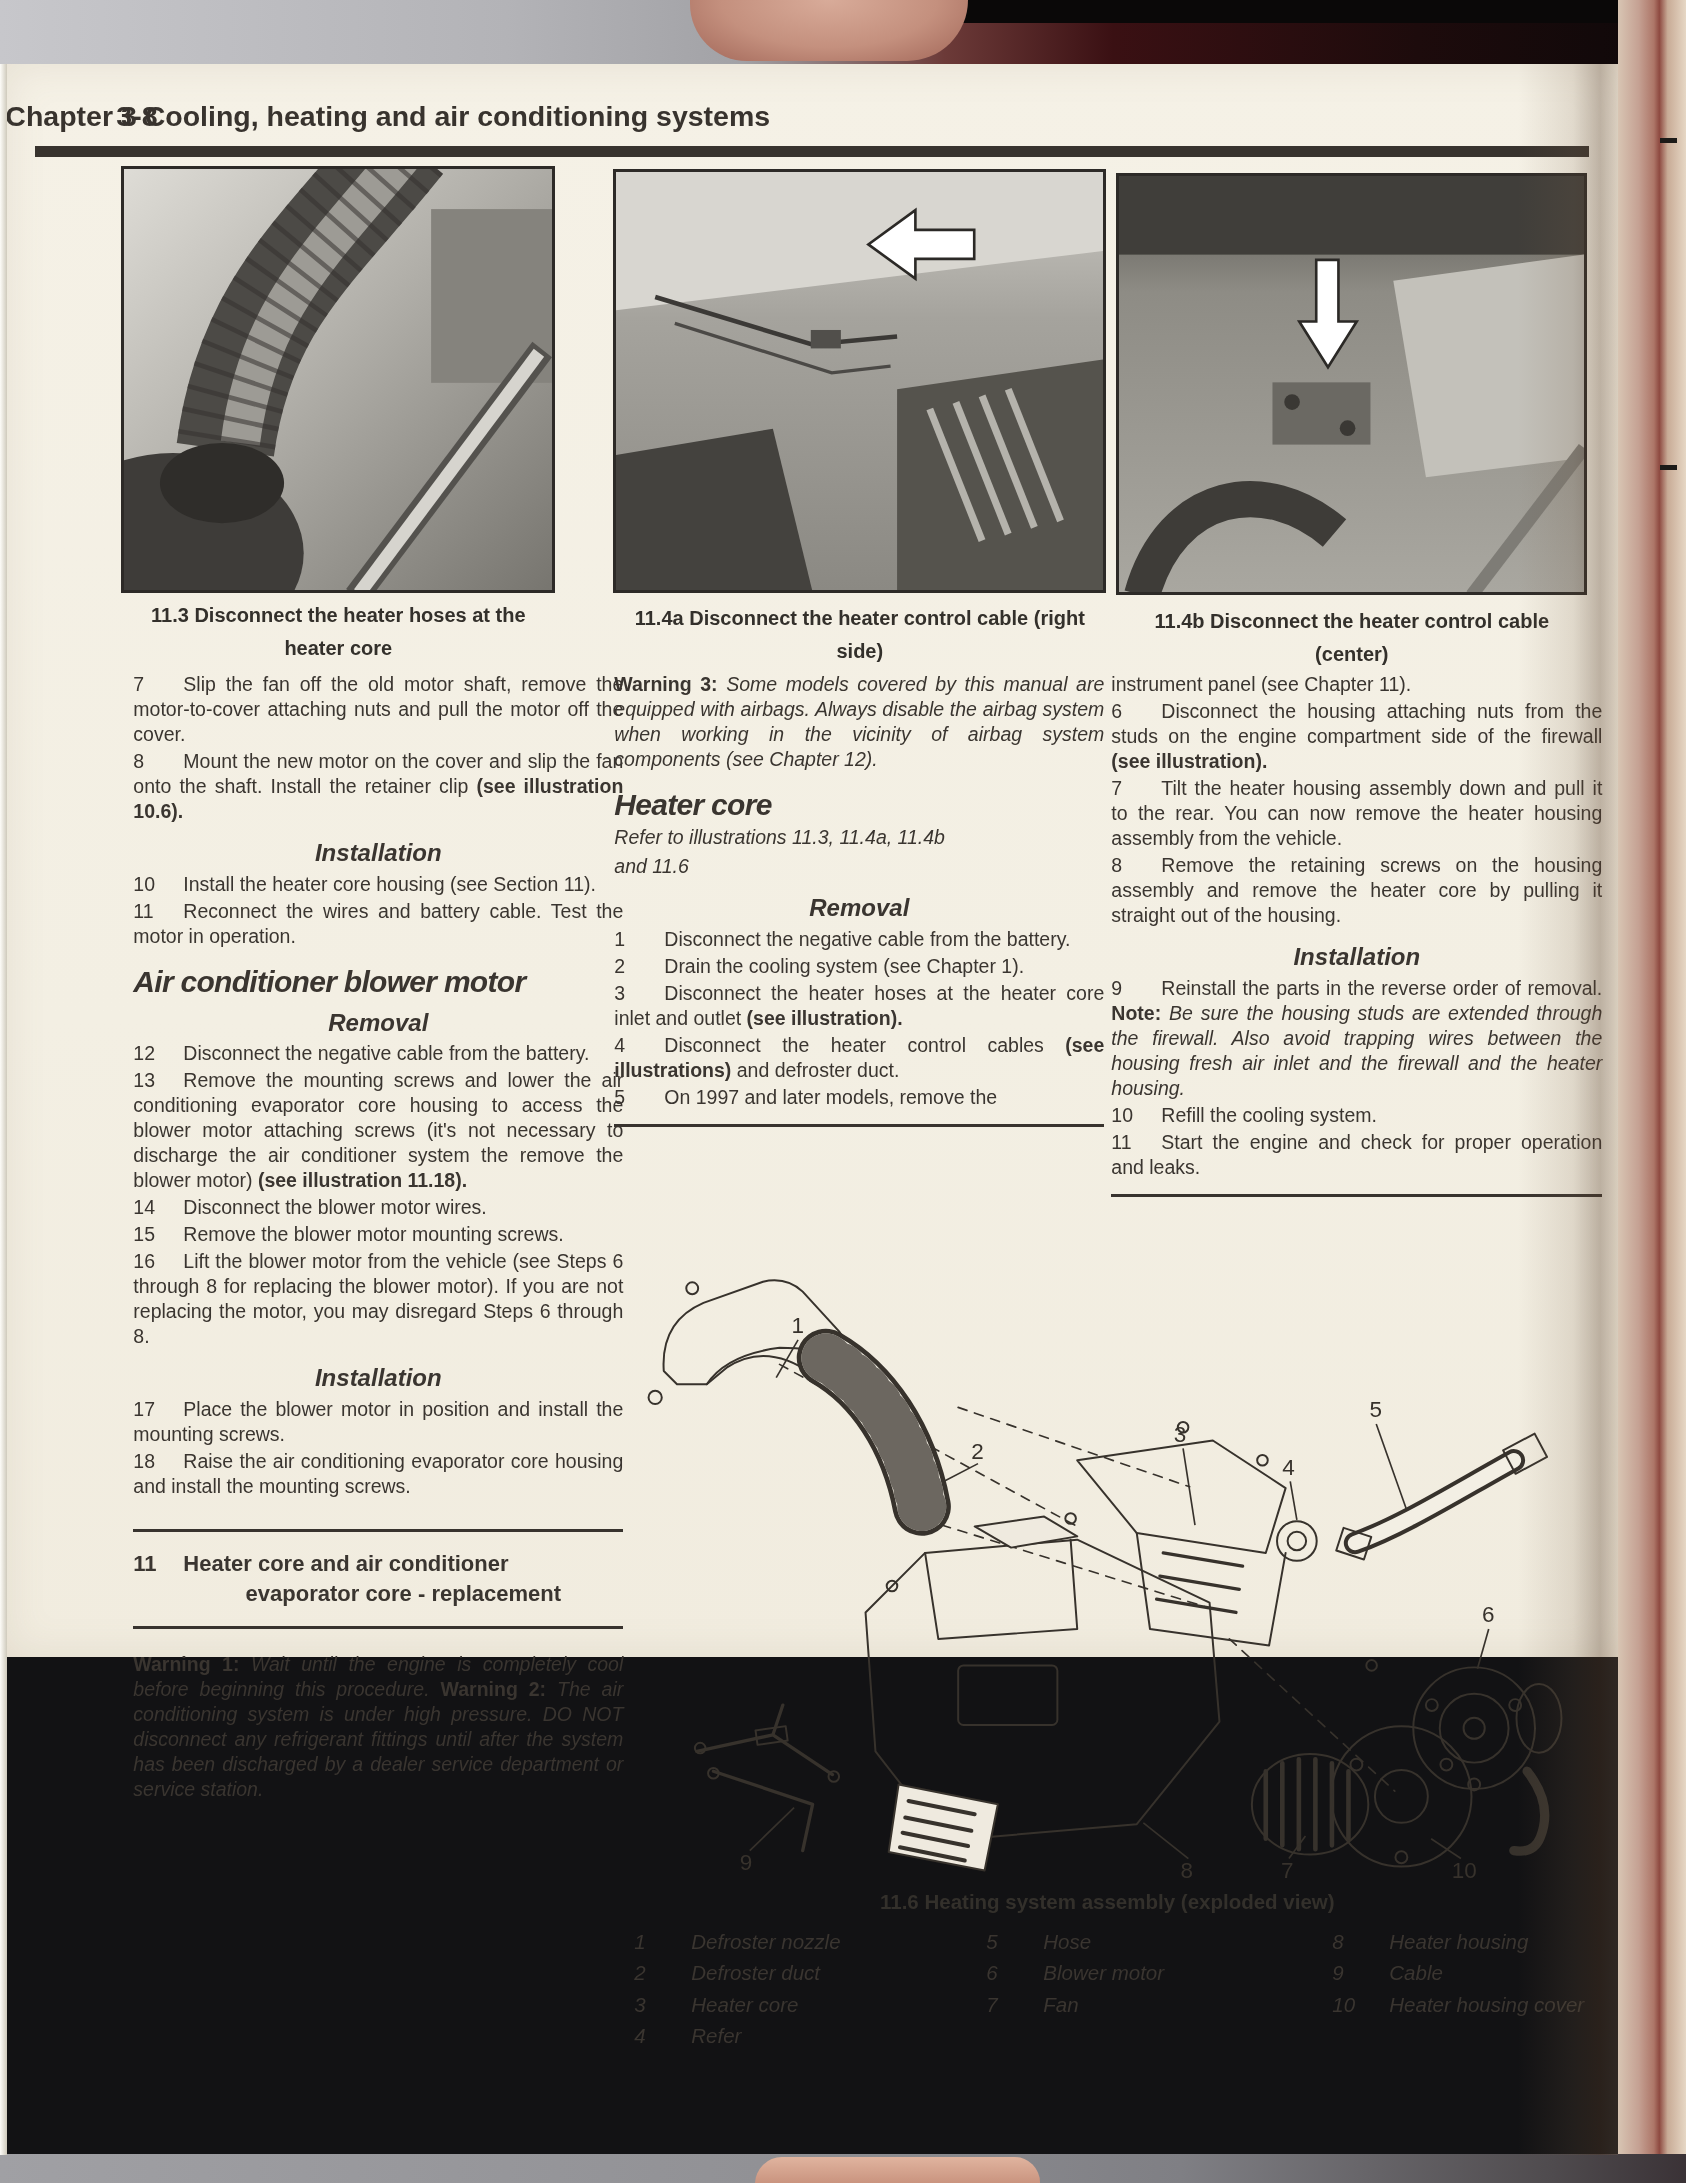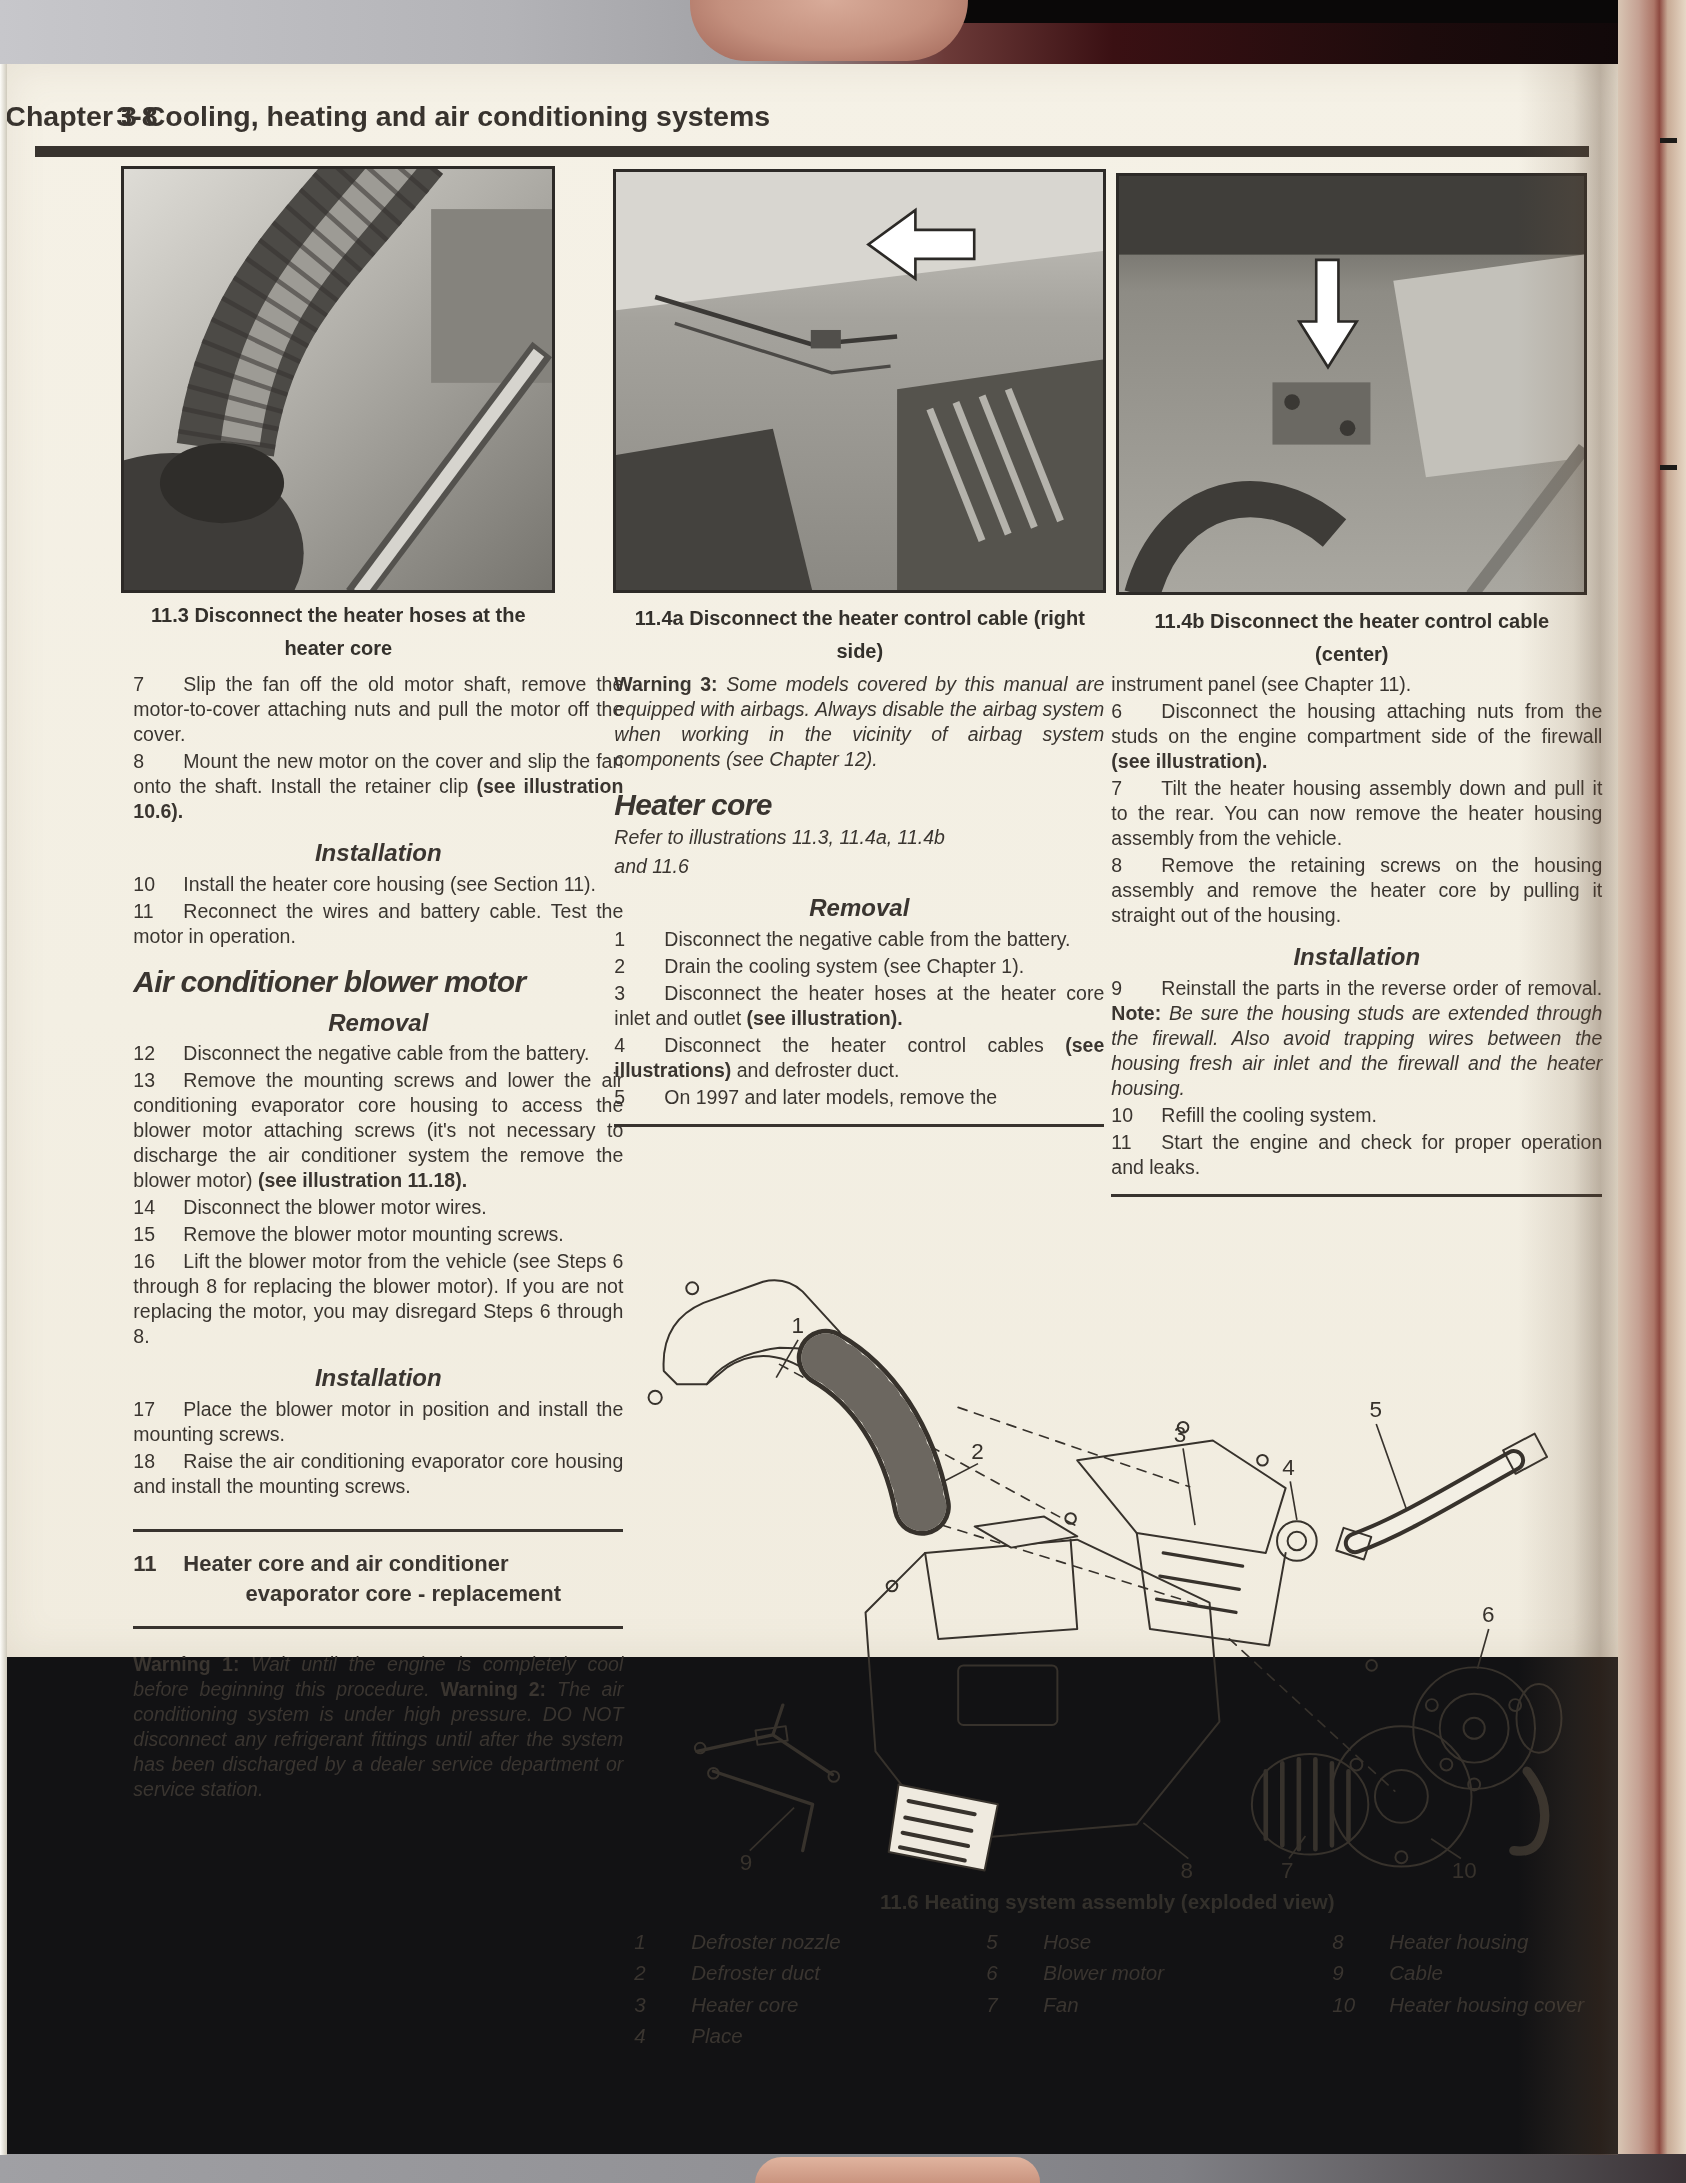--- a/index.html
+++ b/index.html
@@ -317,21 +317,21 @@
     <div class="legrow">
         <span class="ln">2</span>
         <span>Defroster duct</span>
       </div>
     <div class="legrow">
         <span class="ln">3</span>
         <span>Heater core</span>
       </div>
     <div class="legrow">
         <span class="ln">4</span>
-        <span>Place</span>
+        <span>Refer</span>
       </div>
   </div>
   <div class="abs legcol" id="leg2">
     <div class="legrow">
         <span class="ln">5</span>
         <span>Hose</span>
       </div>
     <div class="legrow">
         <span class="ln">6</span>
         <span>Blower motor</span>

